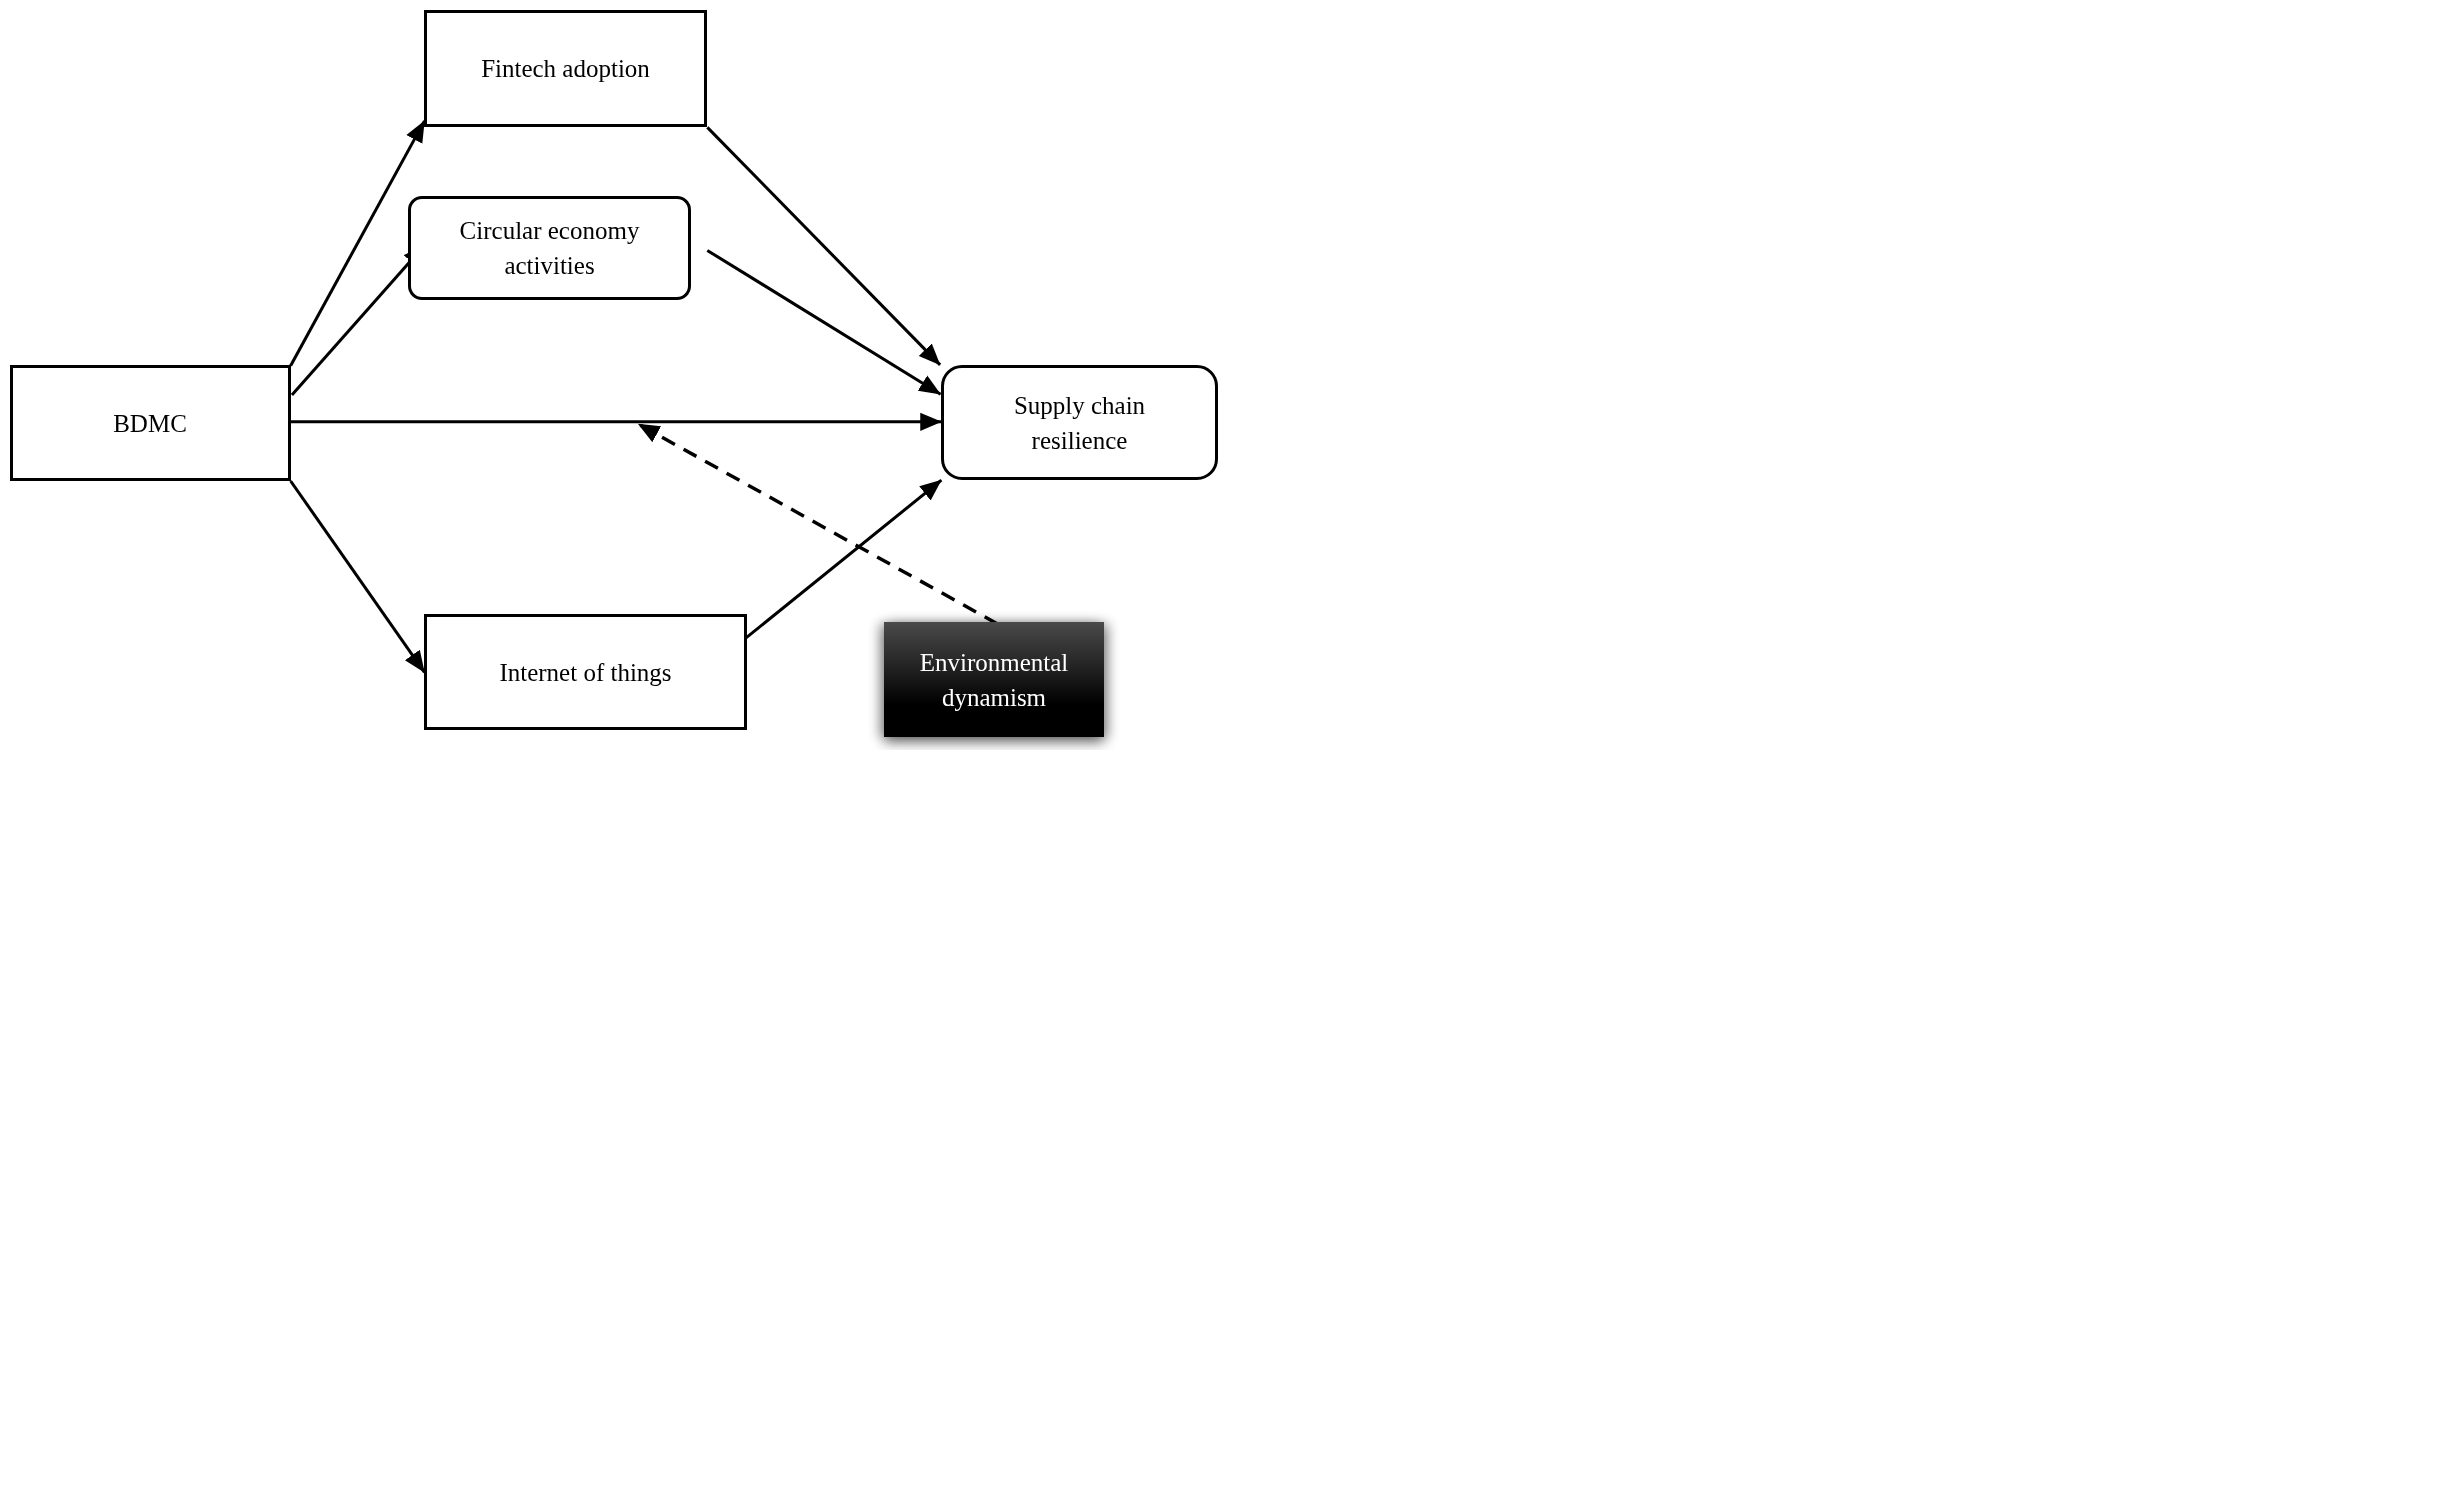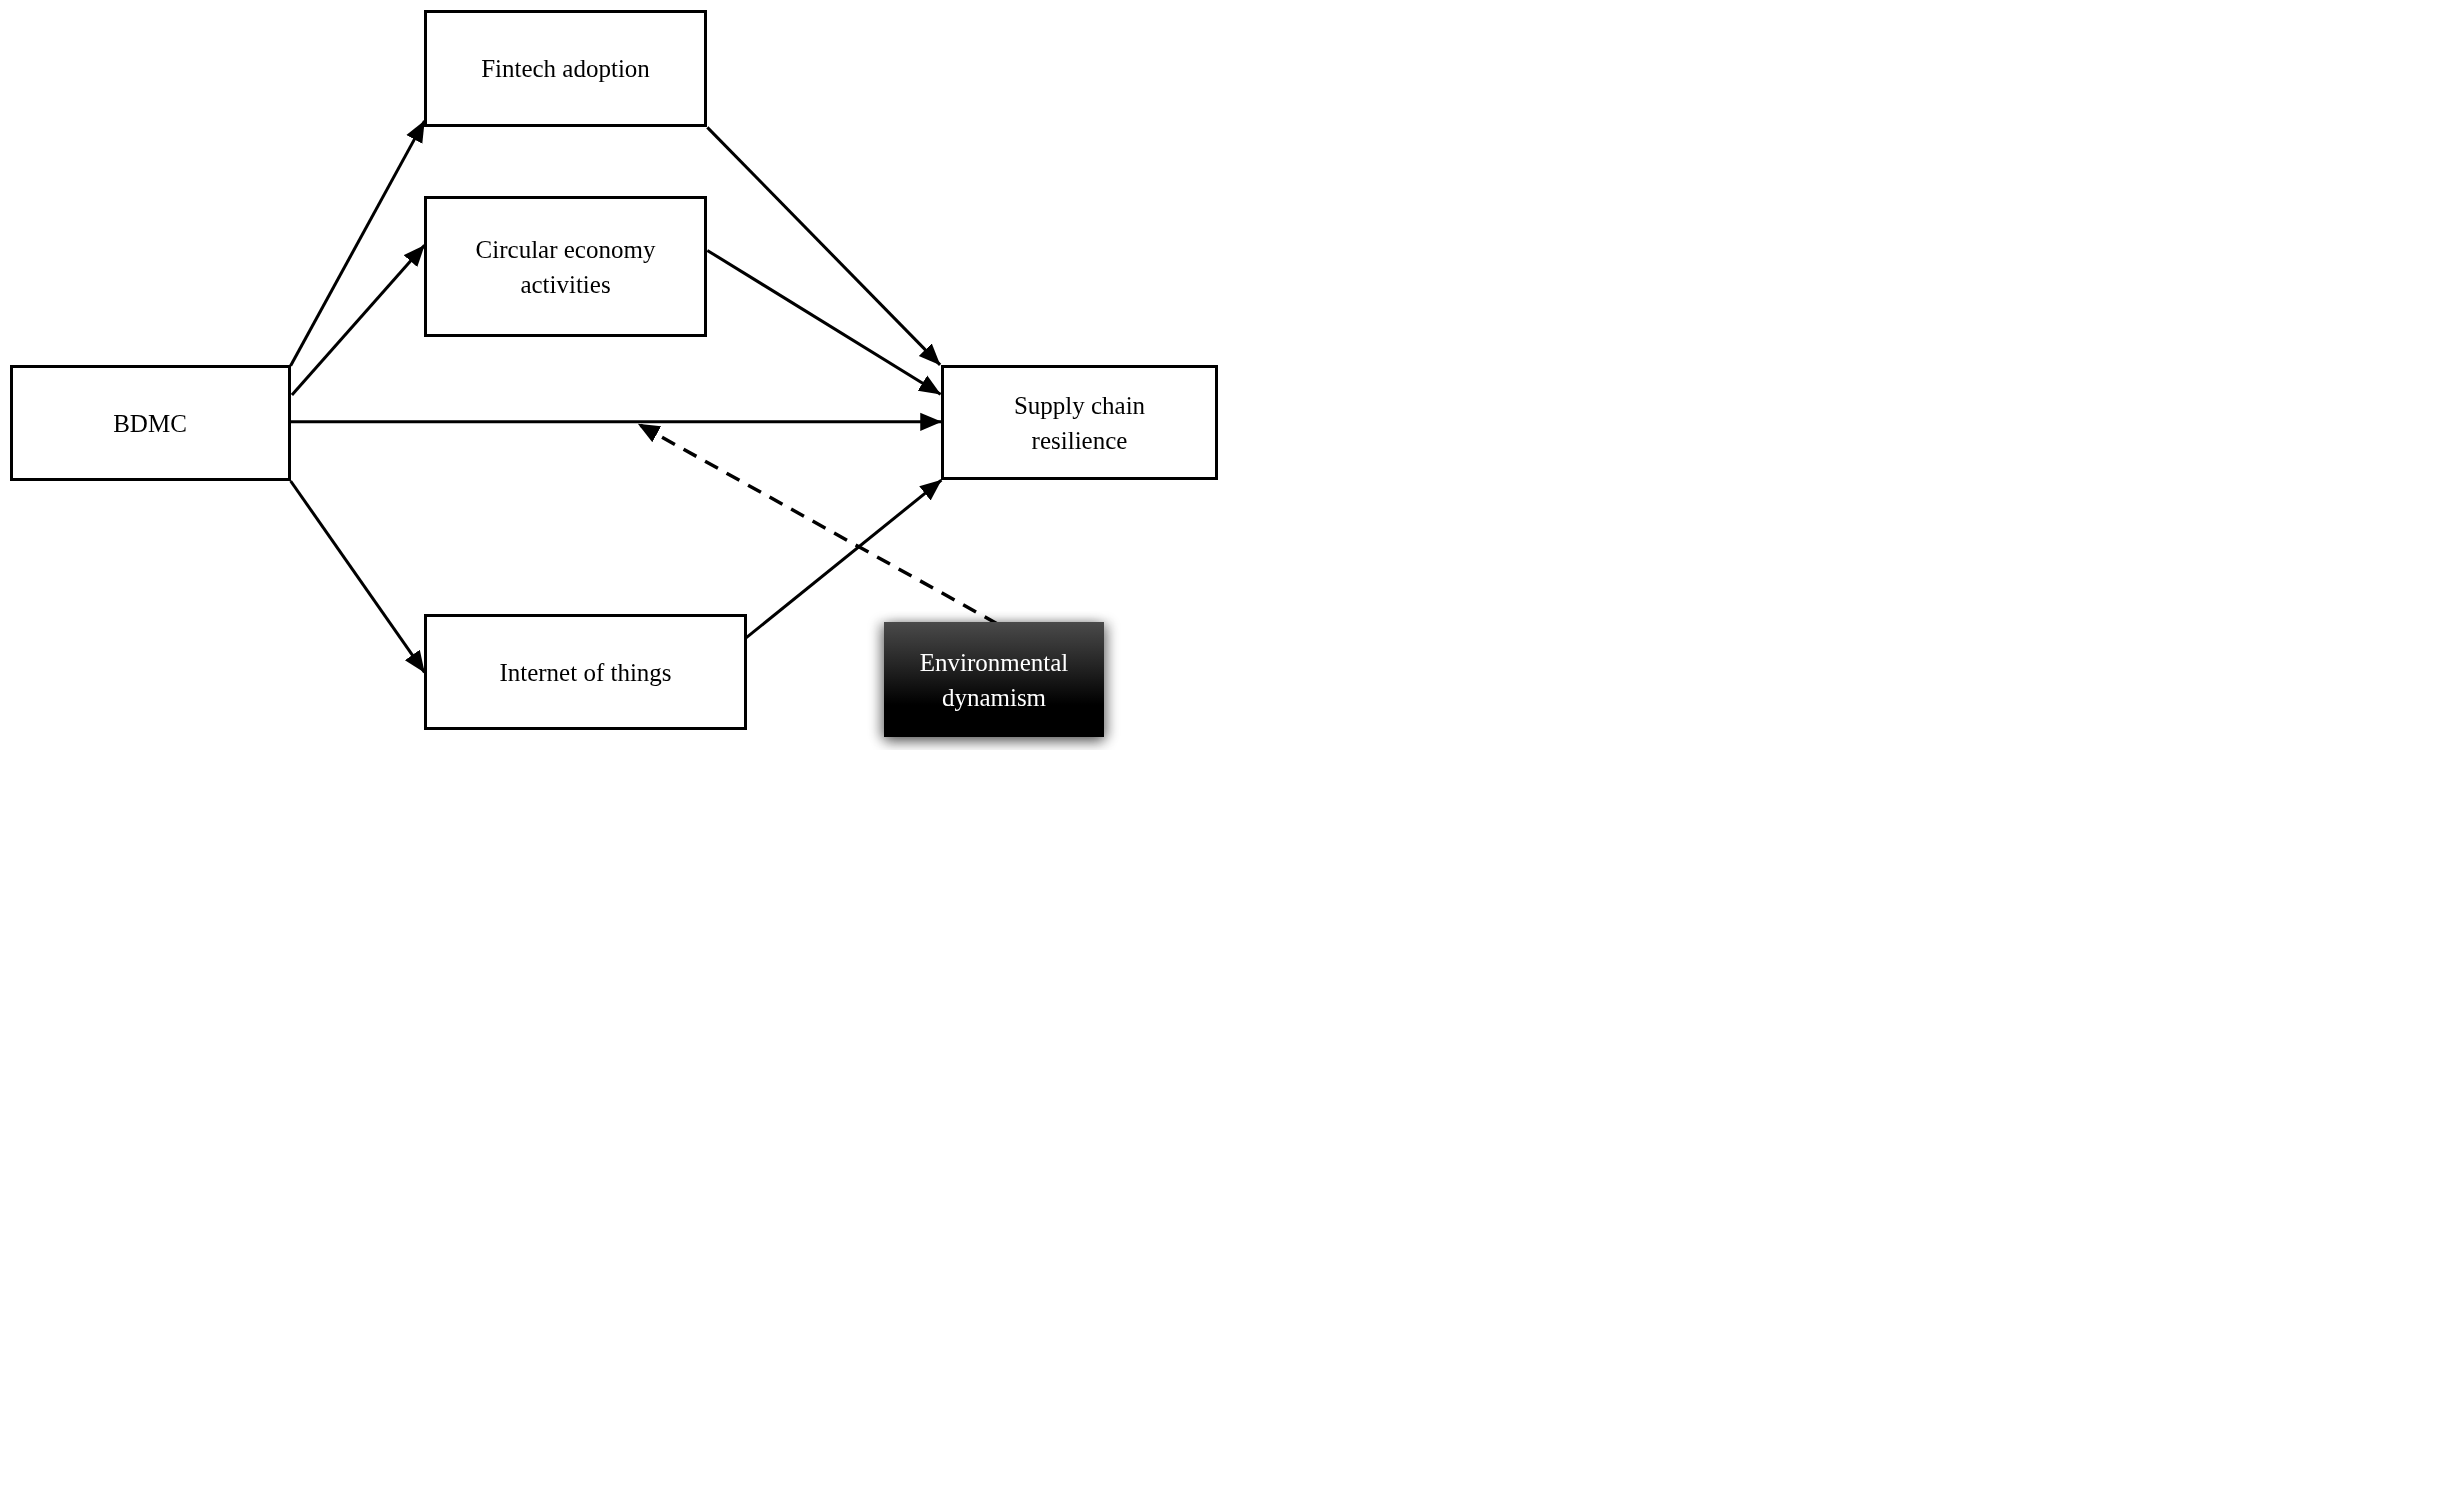--- a/index.html
+++ b/index.html
@@ -30,23 +30,23 @@
     display: flex;
     align-items: center;
     justify-content: center;
     text-align: center;
     font-size: 25px;
     line-height: 1.4;
     padding: 8px 26px;
   }
   .node-bdmc   { left: 9.5px;   top: 365px; width: 281px; height: 116px; }
   .node-fintech{ left: 424px;  top: 10.4px;  width: 283px; height: 117px; }
-  .node-circ   { left: 424px;  top: 196px; width: 283px; height: 141px; }
+  .node-circ   { left: 408px;  top: 196px; width: 283px; height: 104px; border-radius: 14px; }
   .node-iot    { left: 424px;  top: 614px; width: 323px; height: 116px; }
-  .node-scr    { left: 941px; top: 365px; width: 277px; height: 115px; }
+  .node-scr    { left: 941px; top: 365px; width: 277px; height: 115px; border-radius: 21px; }
   .node-env {
     left: 876px; top: 622px; width: 220px; height: 115px;
     border: none;
     background: linear-gradient(180deg, #4a4a4a 0%, #242424 38%, #000000 72%);
     color: #ffffff;
     box-shadow: 0 6px 12px rgba(0,0,0,0.45),
                 6px 0 10.4px rgba(0,0,0,0.22),
                 -6px 0 10.4px rgba(0,0,0,0.22);
     margin-left: 8px;
   }

